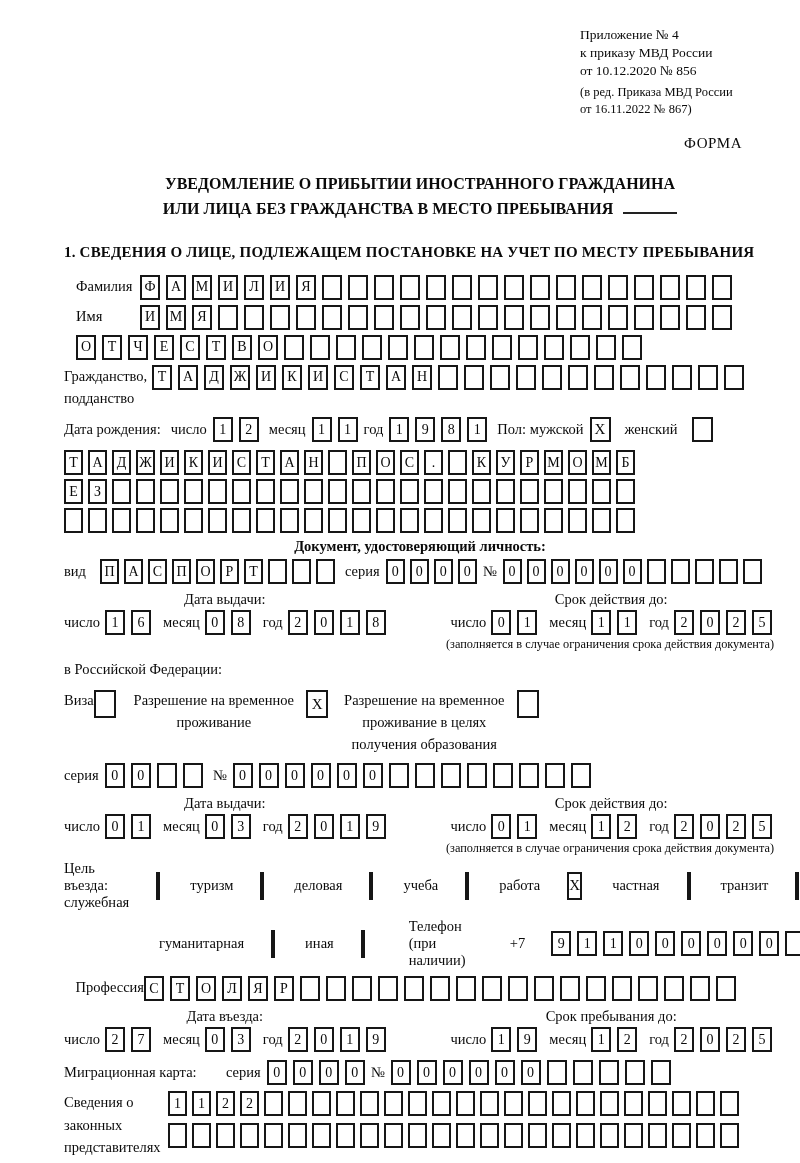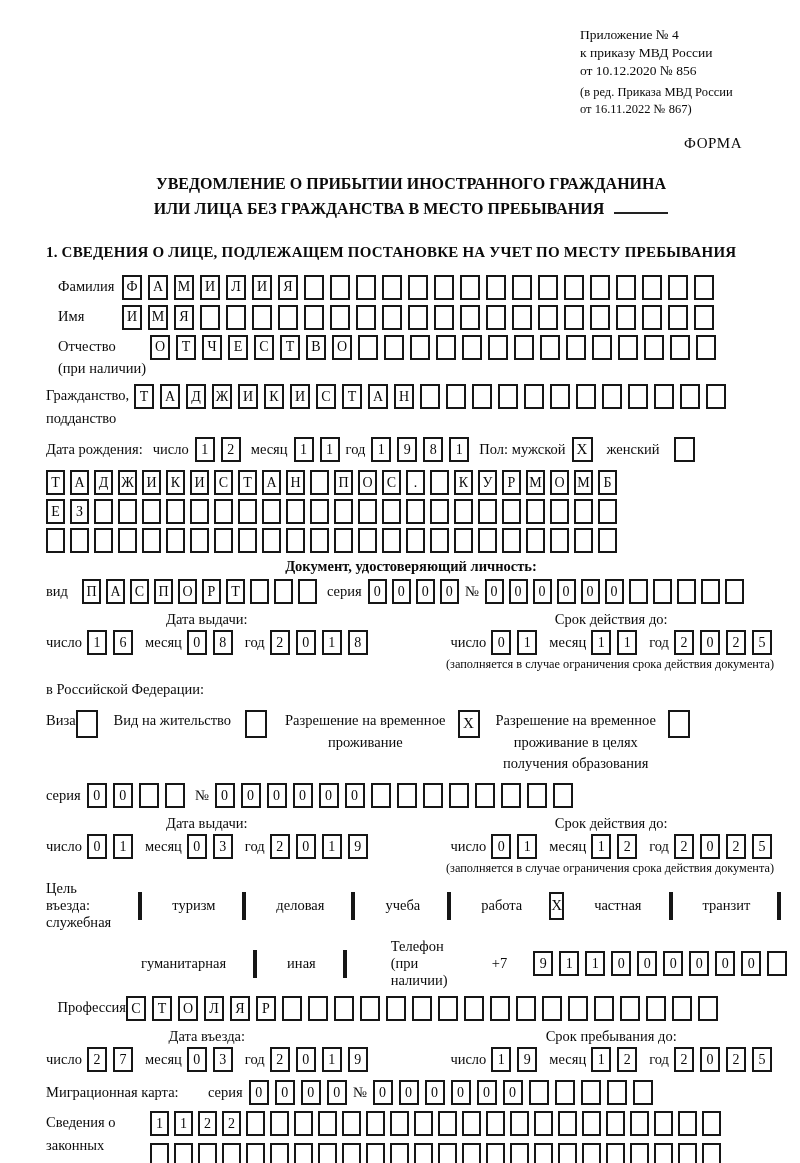--- a/index.html
+++ b/index.html
@@ -1,17 +1,17 @@
 <!DOCTYPE html>
 <html><head>
 <meta charset="utf-8">
 <style>
   html,body{margin:0;padding:0;background:#ffffff;}
   body{width:800px;height:1163px;color:#0a0a0a;font-family:"Liberation Serif","DejaVu Serif",serif;overflow:hidden;}
-  .page{box-sizing:border-box;width:800px;height:856px;padding:26px 24px 0 46px;}
+  .page{box-sizing:border-box;width:800px;height:856px;padding:26px 24px 0 64px;}
   .ml{white-space:pre-line;}
   
   .annex{margin-left:auto;width:196px;font-size:13.5px;line-height:1.32;}
   .annex-note{font-size:12.5px;margin-top:5px;line-height:1.3;}
   .forma{margin-top:18px;padding-right:34px;text-align:right;font-weight:normal;font-size:15px;letter-spacing:.5px;}
   .title{margin-top:20px;text-align:center;font-weight:bold;font-size:16px;line-height:1.55;}
   .blank-line{display:inline-block;width:54px;border-bottom:2px solid #222;height:14px;margin-left:10px;}
   .section-title{margin-top:22px;font-weight:bold;font-size:15px;letter-spacing:.2px;}
   
   .rows{margin-top:14px;font-size:14.5px;}
@@ -124,22 +124,20 @@
           <div class="cell"></div>
           <div class="cell"></div>
           <div class="cell"></div>
           <div class="cell"></div>
           <div class="cell"></div>
           <div class="cell"></div>
         </div>
     </div>
 
     <div class="frow ind">
-      <div class="lb w92 ml">Отчество
-(при наличии)</div>
       <div class="cells">
           <div class="cell">О</div>
           <div class="cell">Т</div>
           <div class="cell">Ч</div>
           <div class="cell">Е</div>
           <div class="cell">С</div>
           <div class="cell">Т</div>
           <div class="cell">В</div>
           <div class="cell">О</div>
           <div class="cell"></div>
@@ -386,24 +384,20 @@
 
     <div class="para">
       <div>в Российской Федерации:</div>
     </div>
 
     <div class="optband">
       <div class="opt">
         <span class="txt">Виза</span>
         <div class="checkbox"></div>
       </div>
-      <div class="opt" style="margin-left:16px;">
-        <span class="txt">Вид на жительство</span>
-        <div class="checkbox" style="margin-left:14px;"></div>
-      </div>
       <div class="opt" style="margin-left:18px;">
         <span class="txt ctr ml">Разрешение на временное
 проживание</span>
         <div class="checkbox" style="margin-left:12px;">X</div>
       </div>
       <div class="opt" style="margin-left:16px;">
         <span class="txt ctr ml">Разрешение на временное
 проживание в целях
 получения образования</span>
         <div class="checkbox" style="margin-left:12px;"></div>

